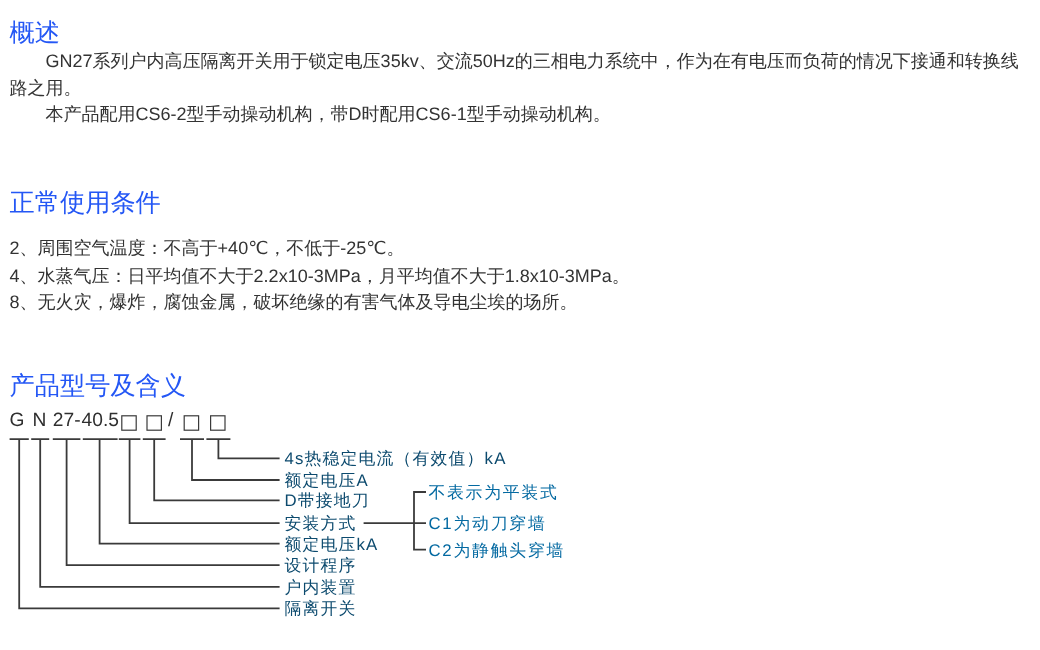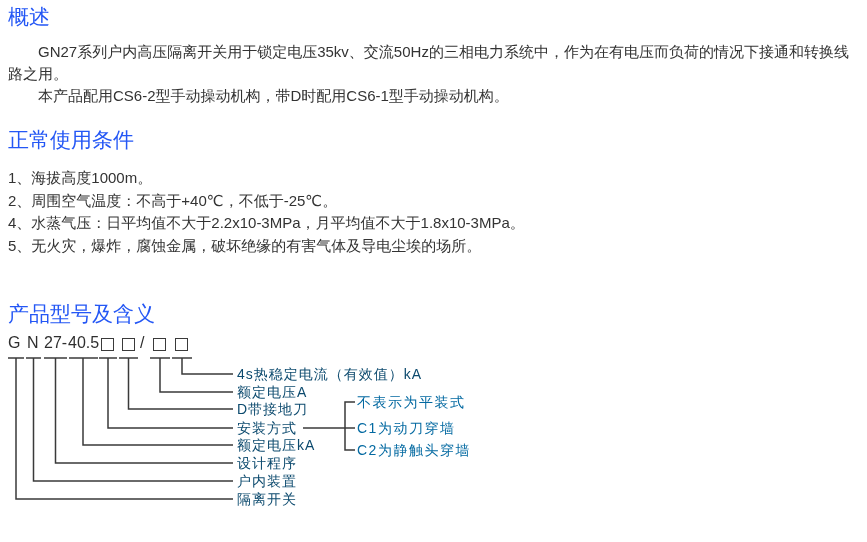--- a/index.html
+++ b/index.html
@@ -10,32 +10,32 @@
     color: #333333;
     overflow: hidden;
   }
   .section-heading {
     color: #2457f5;
     font-size: 21px;
     font-weight: 500;
     line-height: 26px;
     padding-left: 8px;
   }
-  #overview-heading { padding-top: 4px; }
+  #overview-heading { padding-top: 15px; }
   .body-text {
     font-size: 15px;
     line-height: 22px;
     color: #333333;
   }
   .para {
     margin: 0 4px 0 8px;
     text-indent: 2em;
   }
-  #overview-paragraphs { margin-top: 11px; }
-  #conditions-heading { margin-top: 20px; }
+  #overview-paragraphs { }
+  #conditions-heading { margin-top: 50px; }
   .cond-list { margin: 14px 0 0 8px; }
   .cond-item { line-height: 22.5px; }
   #model-heading { margin-top: 44px; }
 
   
   #model-diagram {
     position: relative;
     width: 867px;
     height: 182px;
     margin-top: 1px;
@@ -82,24 +82,23 @@
 <div class="section-heading" id="overview-heading">概述</div>
 
 <div id="overview-paragraphs">
   <p class="body-text para">GN27系列户内高压隔离开关用于锁定电压35kv、交流50Hz的三相电力系统中，作为在有电压而负荷的情况下接通和转换线路之用。</p>
   <p class="body-text para">本产品配用CS6-2型手动操动机构，带D时配用CS6-1型手动操动机构。</p>
 </div>
 
 <div class="section-heading" id="conditions-heading">正常使用条件</div>
 
 <div class="cond-list">
-  <div class="body-text cond-item">1、海拔高度1000m。</div>
   <div class="body-text cond-item">2、周围空气温度：不高于+40℃，不低于-25℃。</div>
   <div class="body-text cond-item">4、水蒸气压：日平均值不大于2.2x10-3MPa，月平均值不大于1.8x10-3MPa。</div>
-  <div class="body-text cond-item">5、无火灾，爆炸，腐蚀金属，破坏绝缘的有害气体及导电尘埃的场所。</div>
+  <div class="body-text cond-item">8、无火灾，爆炸，腐蚀金属，破坏绝缘的有害气体及导电尘埃的场所。</div>
 </div>
 
 <div class="section-heading" id="model-heading">产品型号及含义</div>
 
 <div id="model-diagram">
 
   <svg width="867" height="182" viewBox="0 0 867 182">
     <g stroke="#3a3a3a" stroke-width="1.5" fill="none">
 
       <path d="M8,30 H24"></path>

